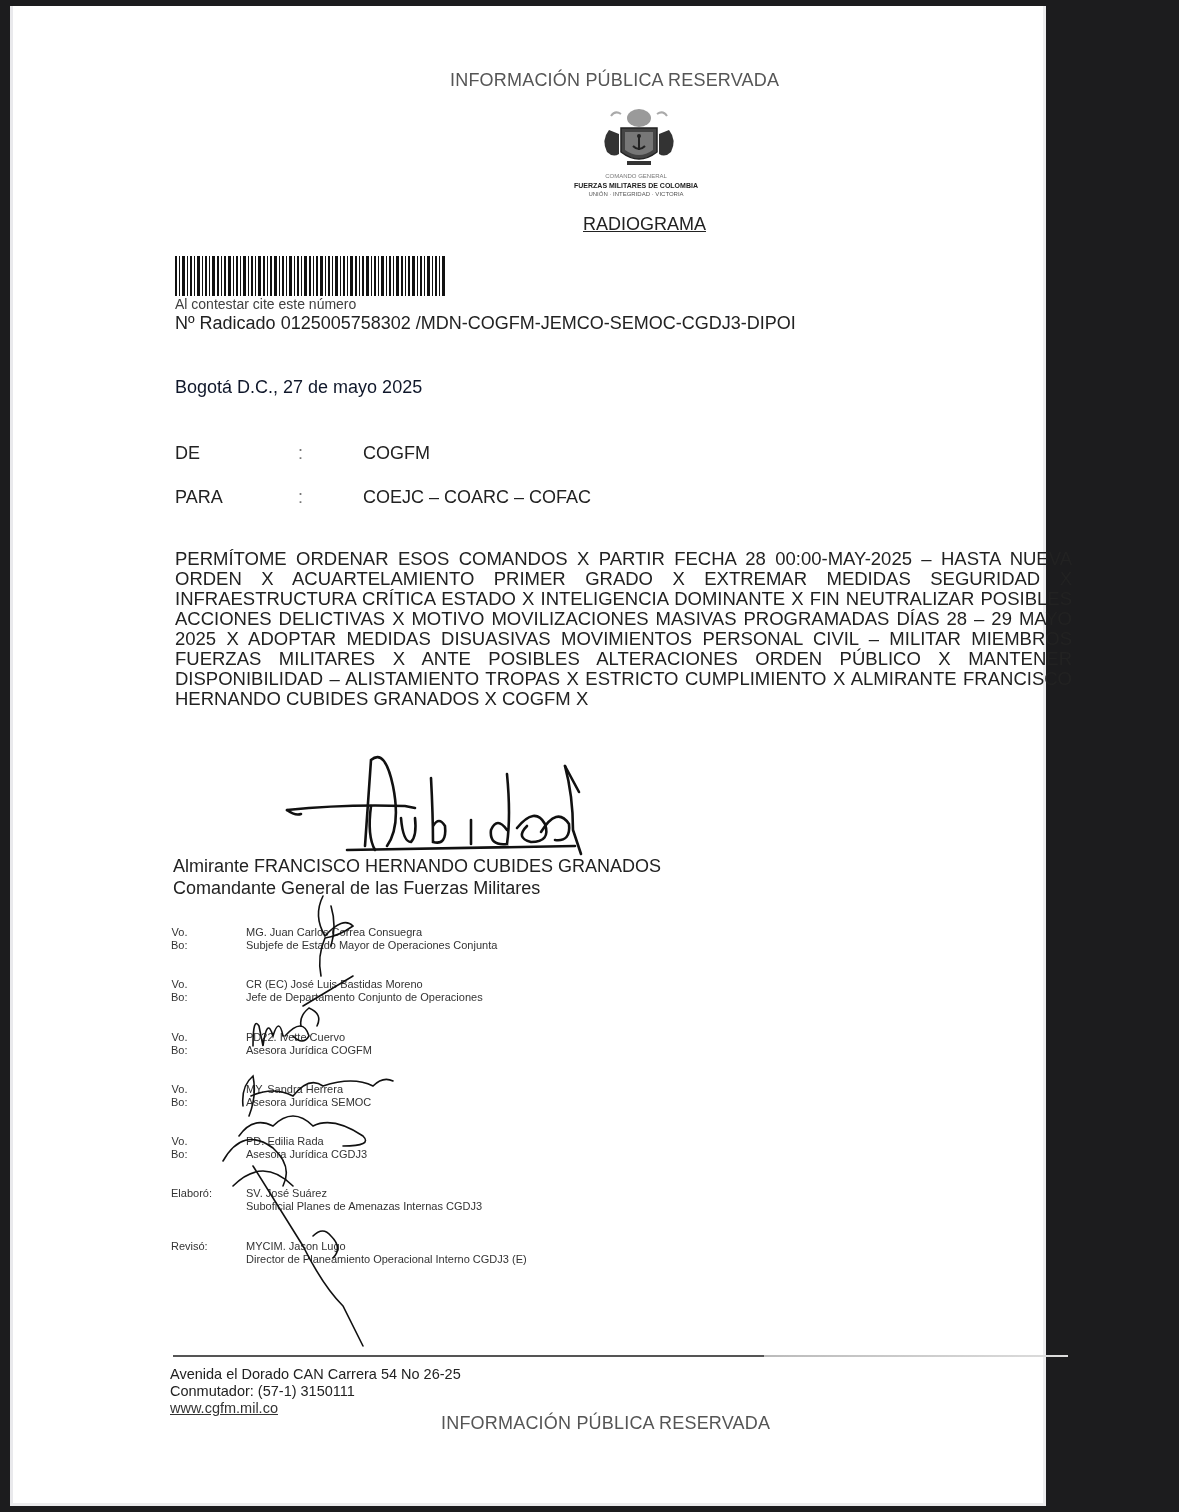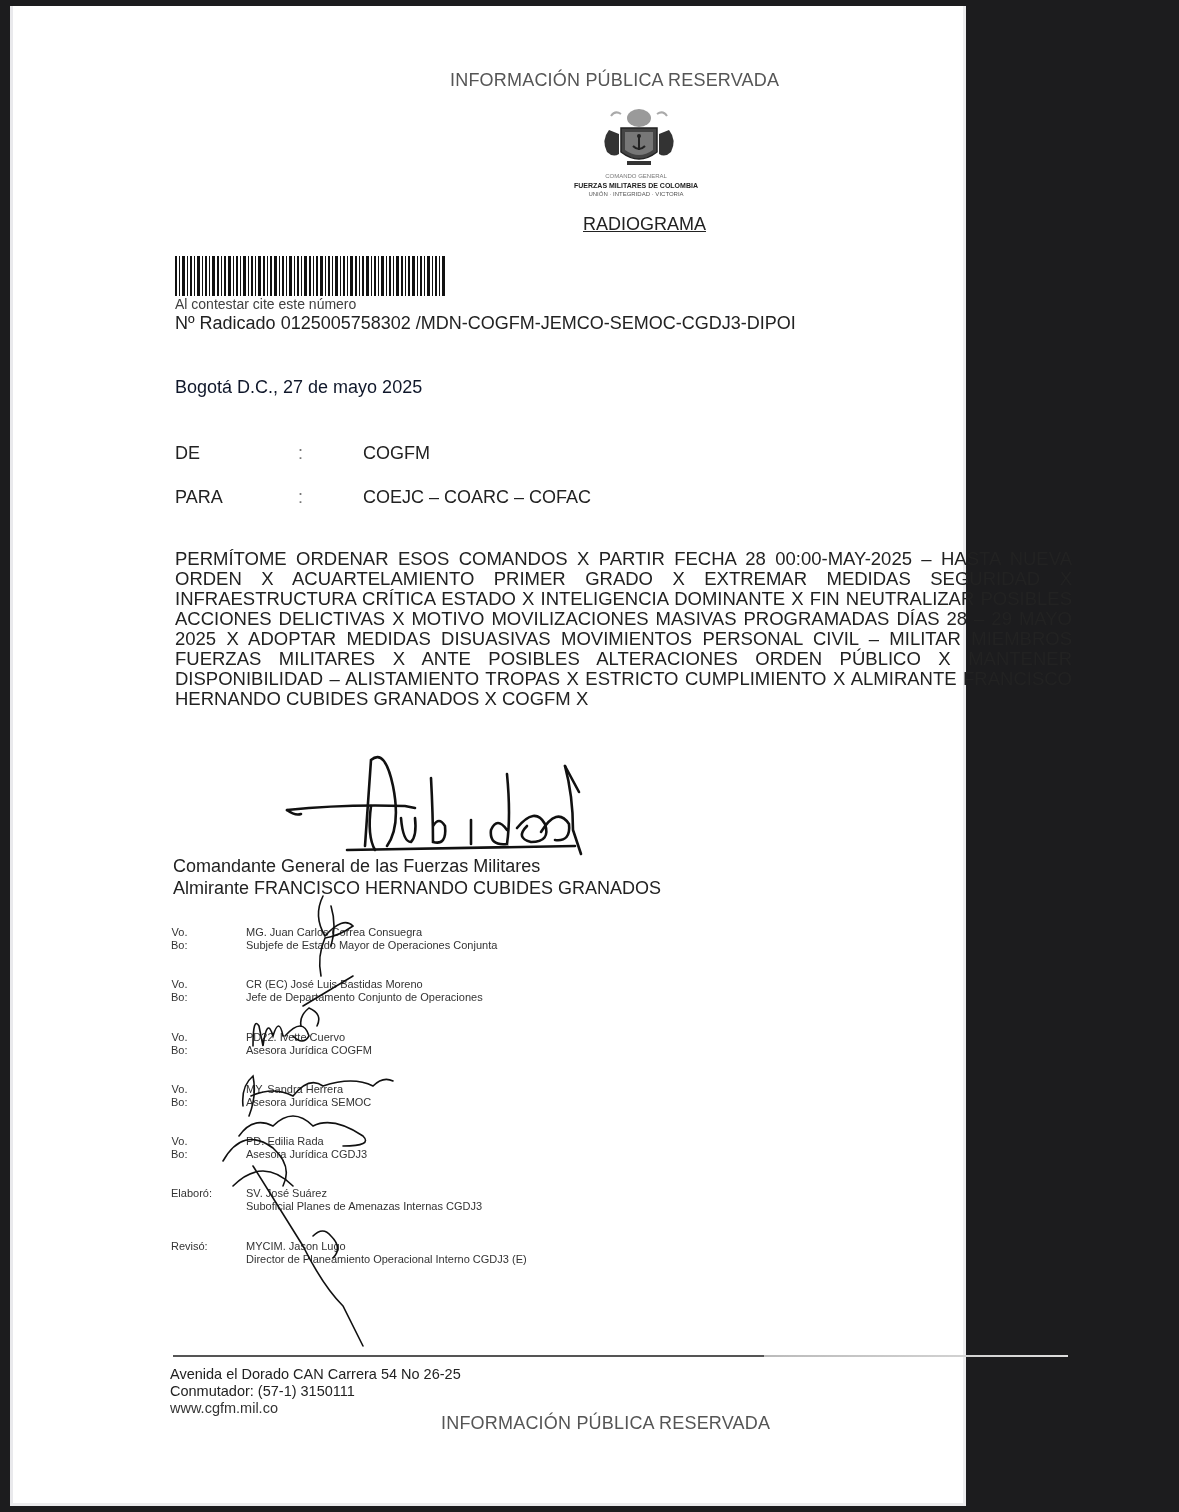--- a/index.html
+++ b/index.html
@@ -5,21 +5,21 @@
     html, body { margin: 0; padding: 0; }
     body {
       width: 1179px; height: 1512px;
       background: #1c1c1e;
       position: relative; overflow: hidden;
       font-family: "Liberation Sans", sans-serif;
       color: #222;
     }
     .page {
       position: absolute; left: 10px; top: 6px;
-      width: 956px; height: 1500px;
+      width: 1036px; height: 1500px;
       background: #ffffff;
       border-left: 3px solid #e9e9ec;
       border-bottom: 3px solid #ececee;
       border-right: 3px solid #ececee;
       box-sizing: border-box;
     }
     .abs { position: absolute; }
     .classif {
       font-size: 18px; color: #555; letter-spacing: 0.2px; white-space: nowrap;
     }
@@ -46,21 +46,21 @@
     }
     .signature { left: 262px; top: 740px; width: 340px; height: 112px; }
     .signer { left: 160px; top: 849px; font-size: 18px; line-height: 22px; color: #222; white-space: nowrap; }
     .vobo { left: 158px; font-size: 11px; line-height: 13px; color: #333; }
     .vobo .role { position: absolute; left: 0; top: 0; text-align: right; }
     .vobo .who { position: absolute; left: 75px; top: 0; white-space: nowrap; }
     .scribble { position: absolute; pointer-events: none; }
     .footer-rule { left: 160px; top: 1349px; width: 895px; height: 2px;
       background: linear-gradient(to right, #555 0, #555 66%, #bbb 66%, #ddd 100%); }
     .footer { left: 157px; top: 1360px; font-size: 14.5px; line-height: 17px; color: #222; }
-    .footer .url { color: #333; }
+    .footer .url { text-decoration: underline; color: #333; }
   </style>
 </head>
 <body>
 
 <div class="page">
 
   <div class="abs classif" style="left:437px; top:64px;">INFORMACIÓN PÚBLICA RESERVADA</div>
 
   <div class="abs crest">
     <svg width="100" height="62" viewBox="0 0 100 62">
@@ -191,22 +191,22 @@
       <path d="M196 74 L196 98"></path>
       <path d="M232 28 Q236 70 232 98 Q214 100 216 84 Q222 70 232 84"></path>
       <path d="M242 82 Q260 60 270 78 Q276 96 256 96 Q240 92 252 80"></path>
       <path d="M266 86 Q282 60 294 78 Q296 96 280 94"></path>
       <path d="M290 20 Q298 50 298 84 L306 108"></path>
       <path d="M290 20 L304 46"></path>
     </svg>
   </div>
 
   <div class="abs signer">
+    <div>Almirante FRANCISCO HERNANDO CUBIDES GRANADOS</div>
     <div>Comandante General de las Fuerzas Militares</div>
-    <div>Almirante FRANCISCO HERNANDO CUBIDES GRANADOS</div>
   </div>
 
   <div class="abs vobo" style="top:920px;">
     <span class="role">Vo. Bo:</span>
     <span class="who"><span>MG. Juan Carlos Correa Consuegra</span><br><span>Subjefe de Estado Mayor de Operaciones Conjunta</span></span>
   </div>
   <div class="abs vobo" style="top:972px;">
     <span class="role">Vo. Bo:</span>
     <span class="who"><span>CR (EC) José Luis Bastidas Moreno</span><br><span>Jefe de Departamento Conjunto de Operaciones</span></span>
   </div>

